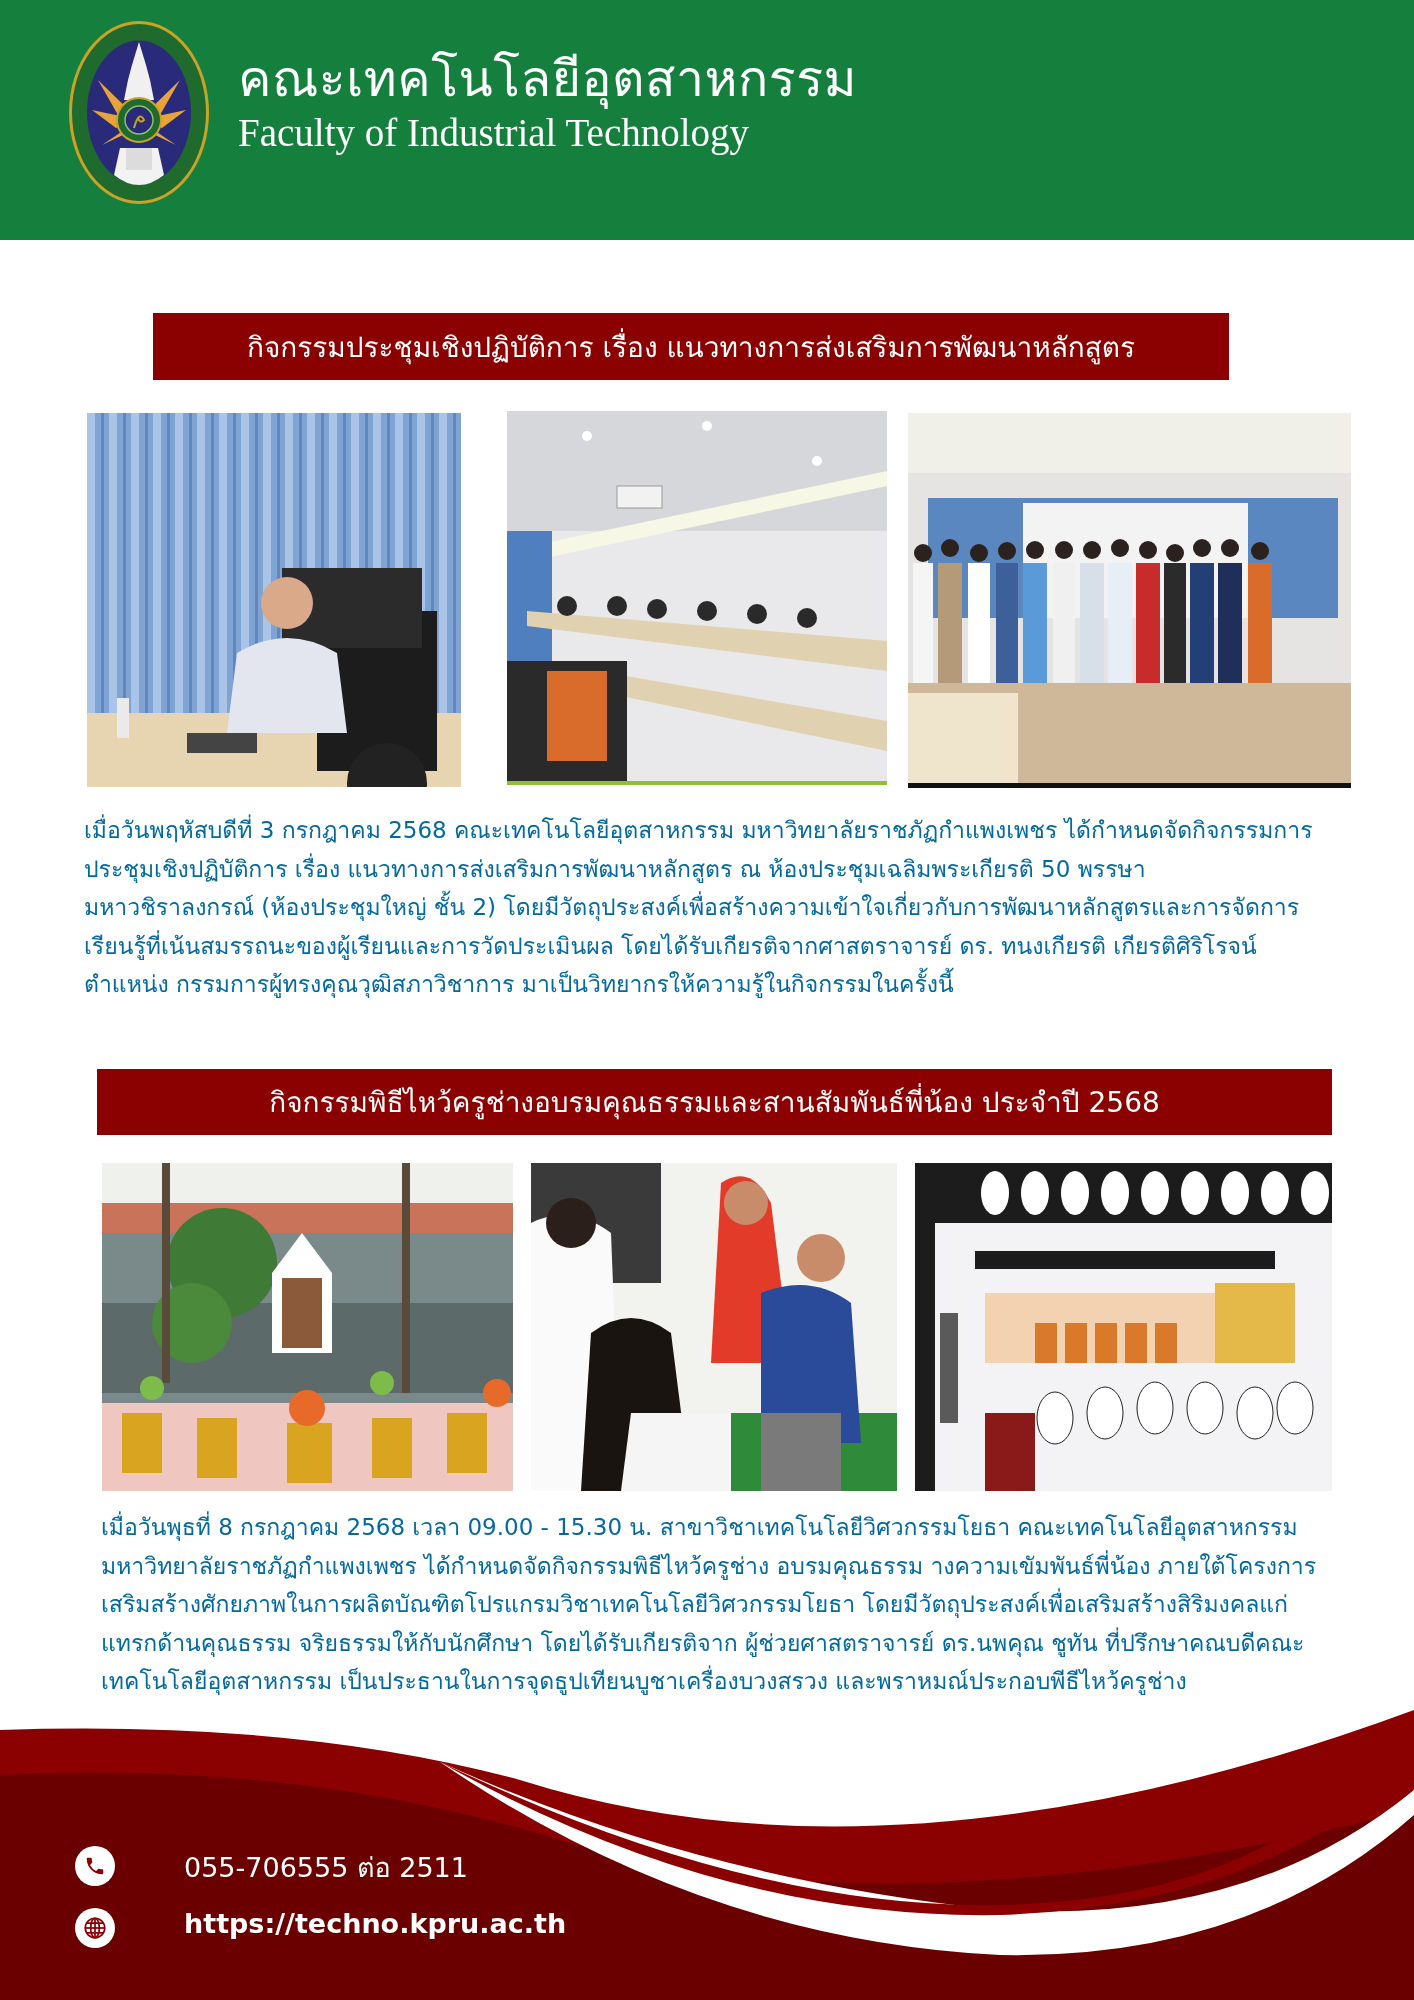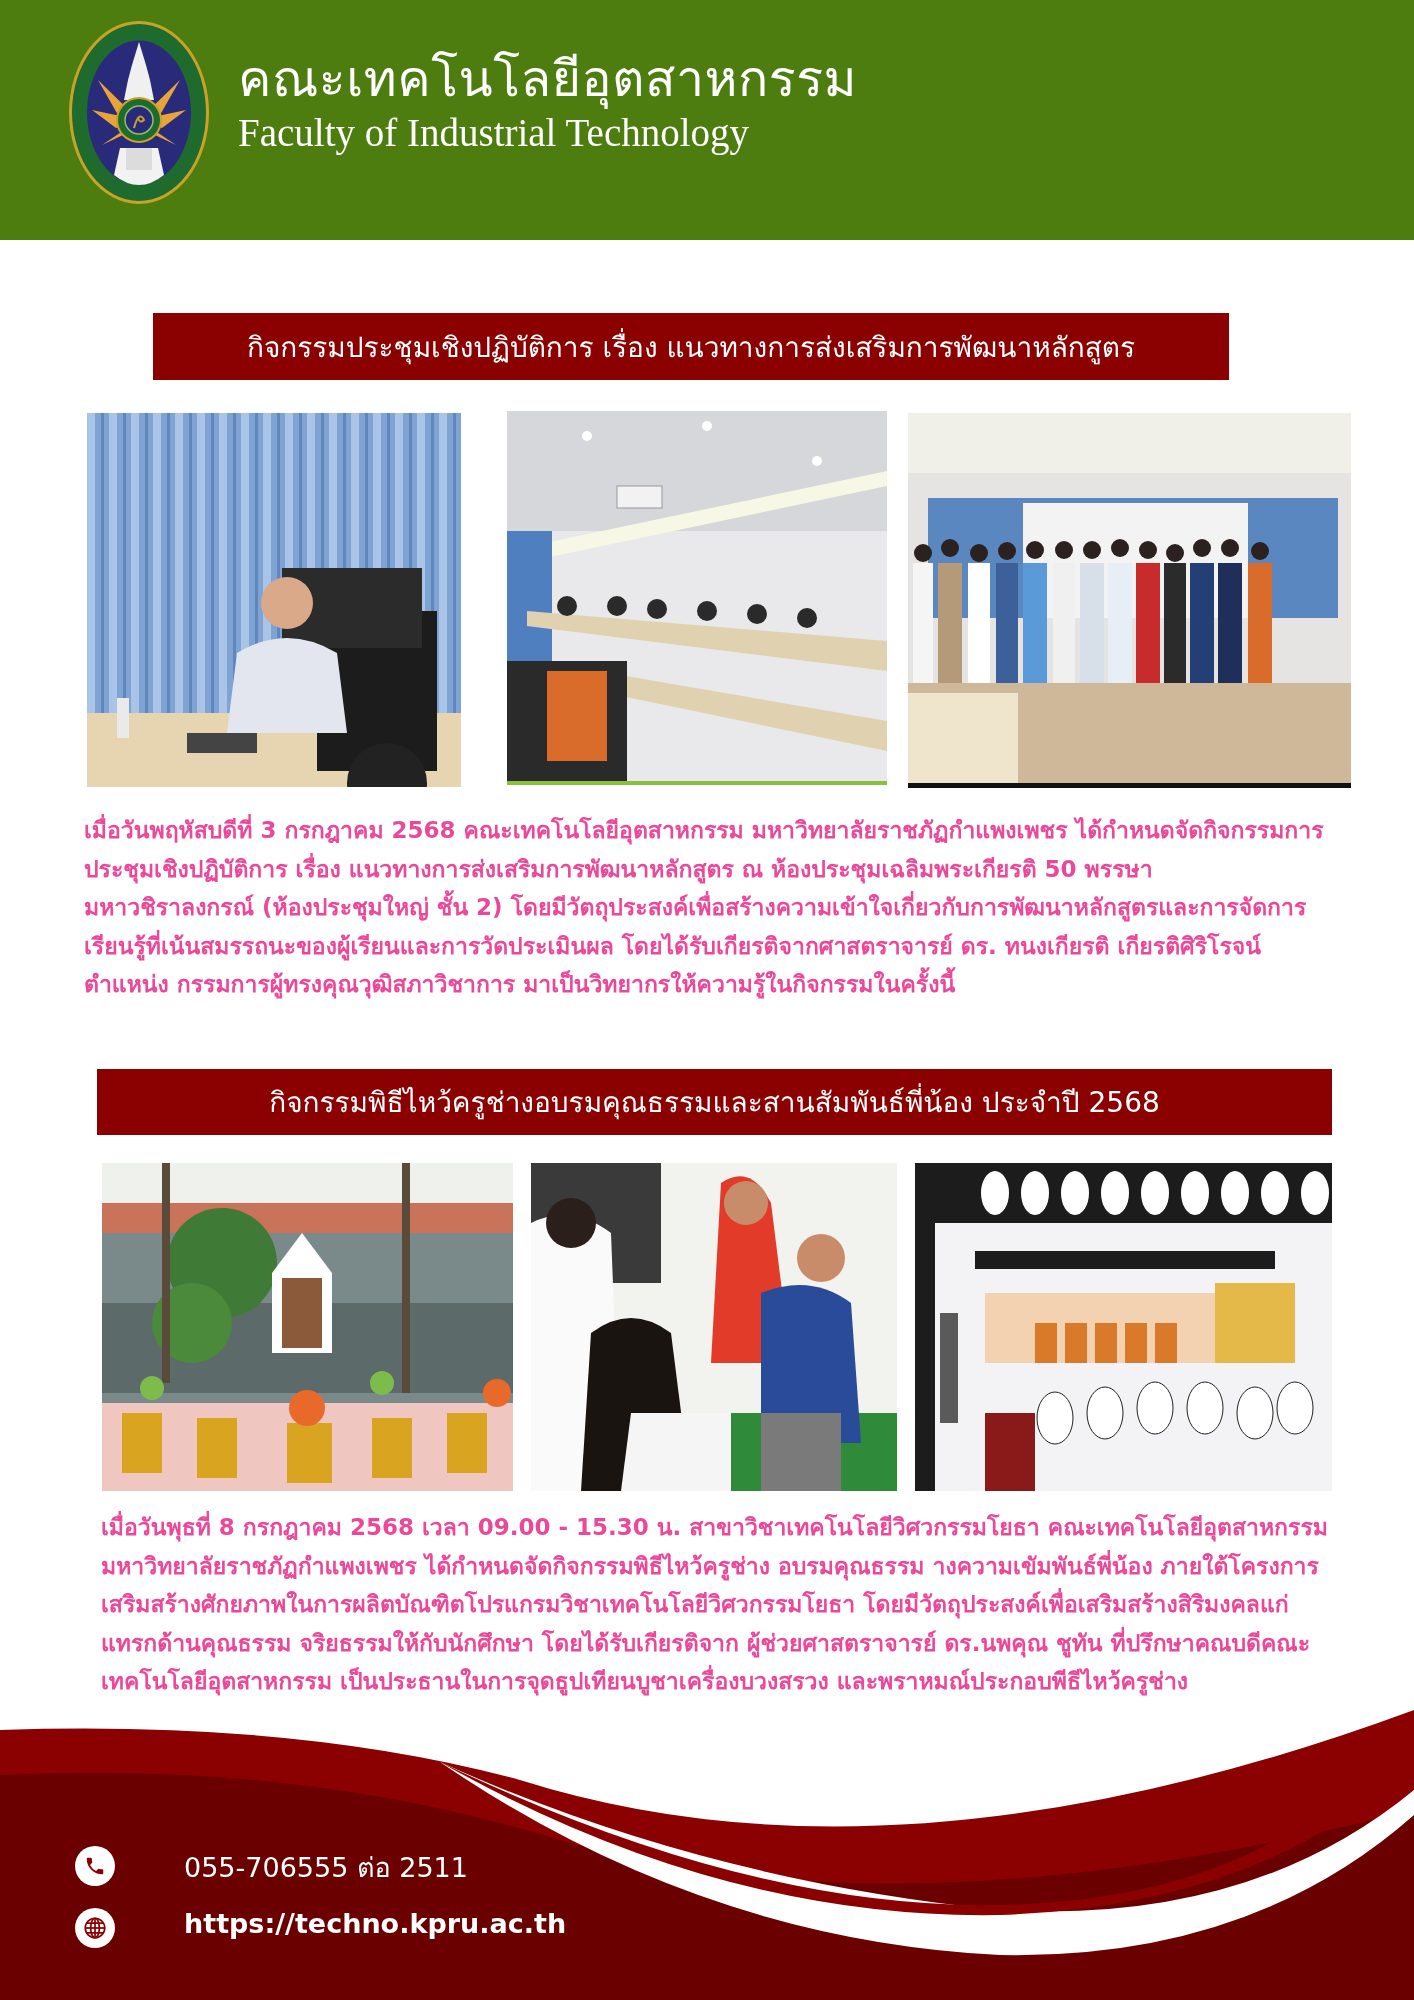--- a/index.html
+++ b/index.html
@@ -1,31 +1,31 @@
 <!DOCTYPE html>
 <html><head>
 <meta charset="utf-8">
 <style>
   * { box-sizing: border-box; margin: 0; padding: 0; }
   html, body { width: 1414px; height: 2000px; background: #ffffff; overflow: hidden; }
   body { position: relative; font-family: "DejaVu Sans", "Liberation Sans", sans-serif; color: #111; }
 
-  .header { position: absolute; left: 0; top: 0; width: 1414px; height: 240px; background: #4d7c0f; }
+  .header { position: absolute; left: 0; top: 0; width: 1414px; height: 240px; background: #15803d; }
   .logo { position: absolute; left: 68px; top: 20px; width: 142px; height: 185px; }
   .title-th { position: absolute; left: 238px; top: 52px; font-size: 50px; color: #fff; line-height: 1.1; letter-spacing: 0.5px; }
   .title-en { position: absolute; left: 238px; top: 112px; font-size: 39px; color: #fff; line-height: 1.1; font-family: Liberation Serif, serif; }
 
   .banner { position: absolute; background: #8b0000; color: #fff; display: flex; align-items: center; justify-content: center; font-size: 28px; text-align: right; }
   .banner1 { left: 153px; top: 313px; width: 1076px; height: 67px; }
   .banner2 { left: 97px; top: 1069px; width: 1235px; height: 66px; }
 
   .photo { position: absolute; overflow: hidden; }
   .photo svg { width: 100%; height: 100%; display: block; }
 
-  .para { position: absolute; font-size: 23px; line-height: 38.5px; color: #ec4899; white-space: nowrap; font-weight: bold; }
+  .para { position: absolute; font-size: 23px; line-height: 38.5px; color: #0369a1; white-space: nowrap; }
   .para1 { left: 84px; top: 811px; }
   .para2 { left: 101px; top: 1508px; }
 
   .footer-waves { position: absolute; left: 0; top: 1700px; width: 1414px; height: 300px; }
   .contact { position: absolute; display: flex; align-items: flex-start; color: #fff; font-size: 27px; gap: 45px; }
   .contact .ic { width: 40px; height: 40px; border-radius: 50%; background: #fff; display: flex; align-items: center; justify-content: center; margin-right: 24px; }
   .contact1 { left: 75px; top: 1846px; }
   .contact2 { left: 75px; top: 1908px; font-weight: bold; }
 </style>
 </head>

